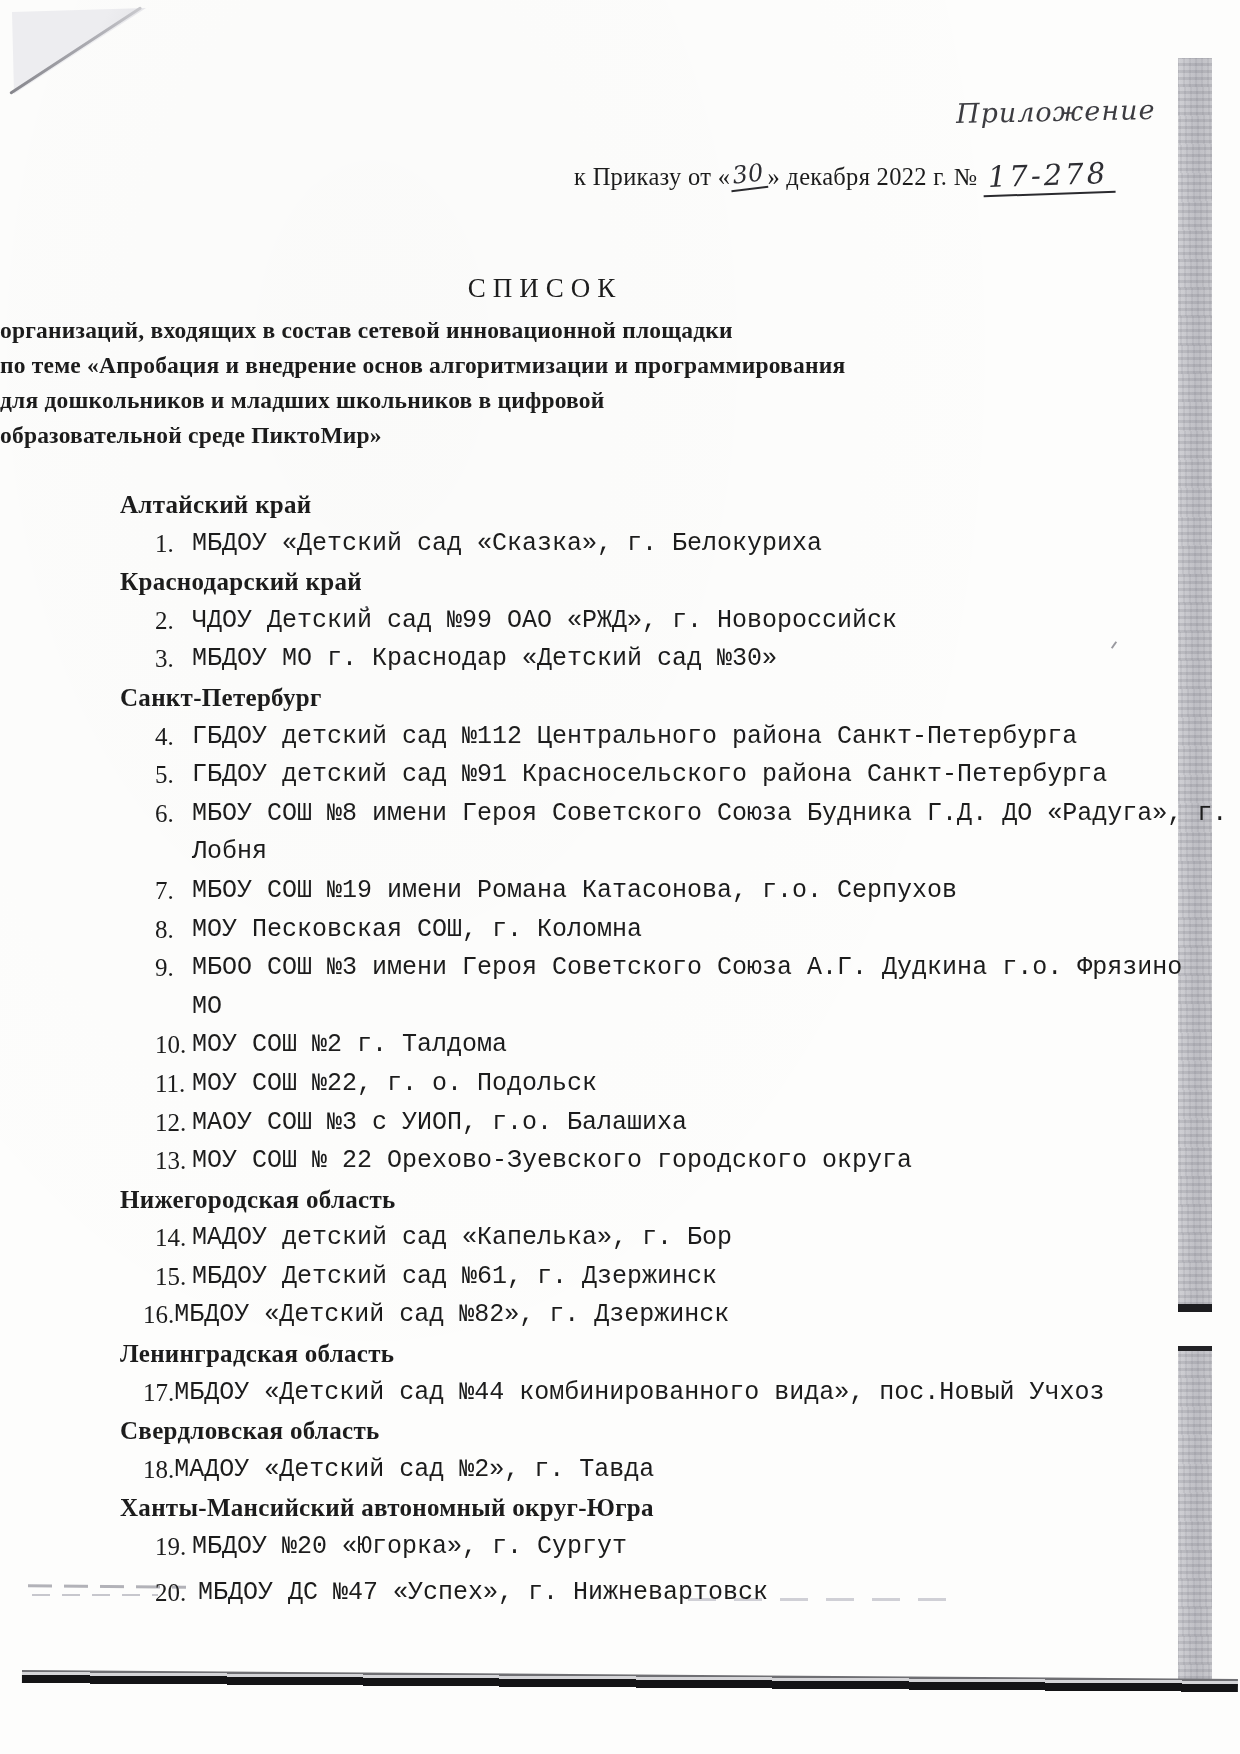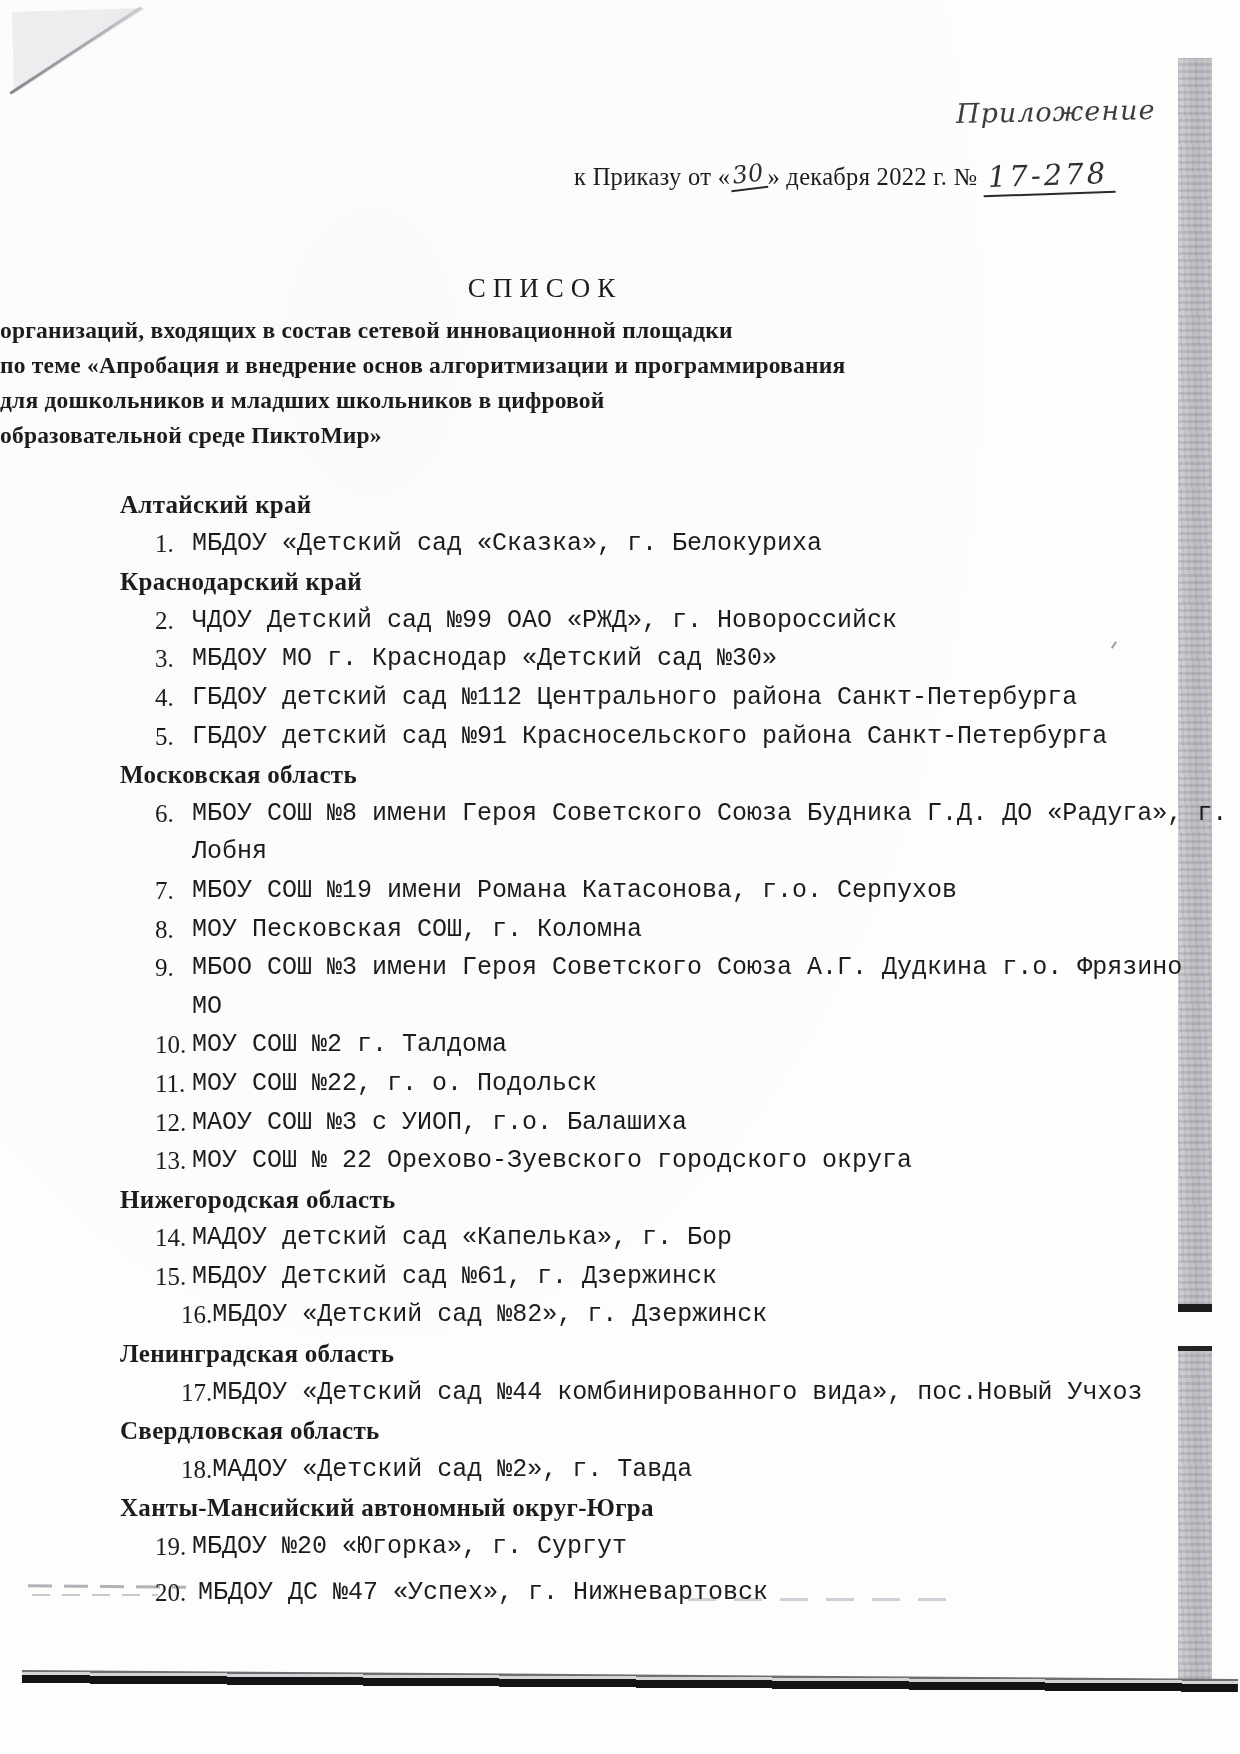--- a/index.html
+++ b/index.html
@@ -56,21 +56,21 @@
   .subtitle{position:absolute;left:0;top:313px;width:1080px;
     font-weight:bold;font-size:23.5px;line-height:35px;letter-spacing:0.2px;}
 
   
   .list{position:absolute;left:120px;top:486px;width:940px;
     font-size:25px;line-height:38.6px;}
   .region{font-weight:bold;letter-spacing:0.3px;}
   .item{display:flex;padding-left:35px;}
   .item .num{flex:0 0 auto;width:37px;}
   .item.nospace{padding-left:23px;}
-  .item.nospace .num{width:auto;margin-left:38px;}
+  .item.nospace .num{width:auto;}
   .item .txt{flex:1 1 auto;}
   .item .line{display:block;white-space:nowrap;font-family:Liberation Mono, monospace;}
   .gap-top{margin-top:7px;gap:6px;}
 </style>
 </head>
 <body>
 
 <div class="page">
 
   <div class="fold-triangle"></div>
@@ -116,34 +116,34 @@
           <span class="line">ЧДОУ Детский сад №99 ОАО «РЖД», г. Новороссийск</span>
         </span>
     </div>
     <div class="item">
       <span class="num">3.</span>
       <span class="txt">
           <span class="line">МБДОУ МО г. Краснодар «Детский сад №30»</span>
         </span>
     </div>
 
+    <div class="region">Санкт-Петербург</div>
     <div class="item">
       <span class="num">4.</span>
       <span class="txt">
           <span class="line">ГБДОУ детский сад №112 Центрального района Санкт-Петербурга</span>
         </span>
     </div>
     <div class="item">
       <span class="num">5.</span>
       <span class="txt">
           <span class="line">ГБДОУ детский сад №91 Красносельского района Санкт-Петербурга</span>
         </span>
     </div>
 
-    <div class="region">Московская область</div>
     <div class="item">
       <span class="num">6.</span>
       <span class="txt">
         <span class="line">МБОУ СОШ №8 имени Героя Советского Союза Будника Г.Д. ДО «Радуга», г.</span>
         <span class="line">Лобня</span>
       </span>
     </div>
     <div class="item">
       <span class="num">7.</span>
       <span class="txt">

